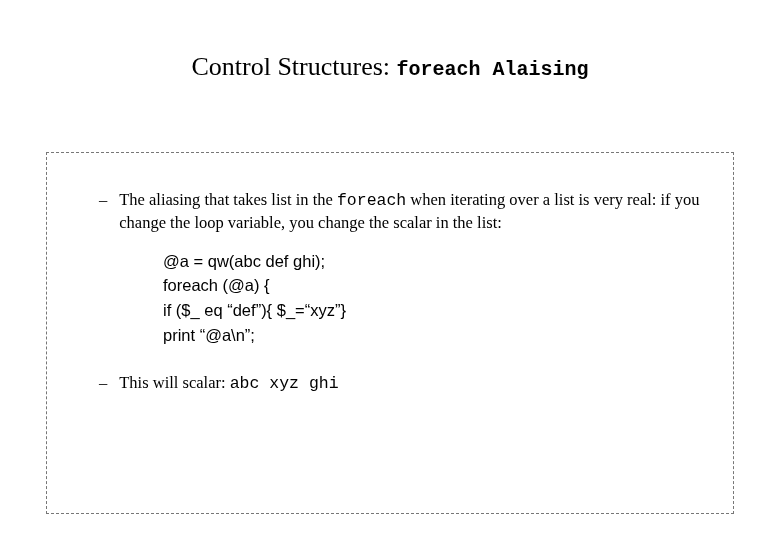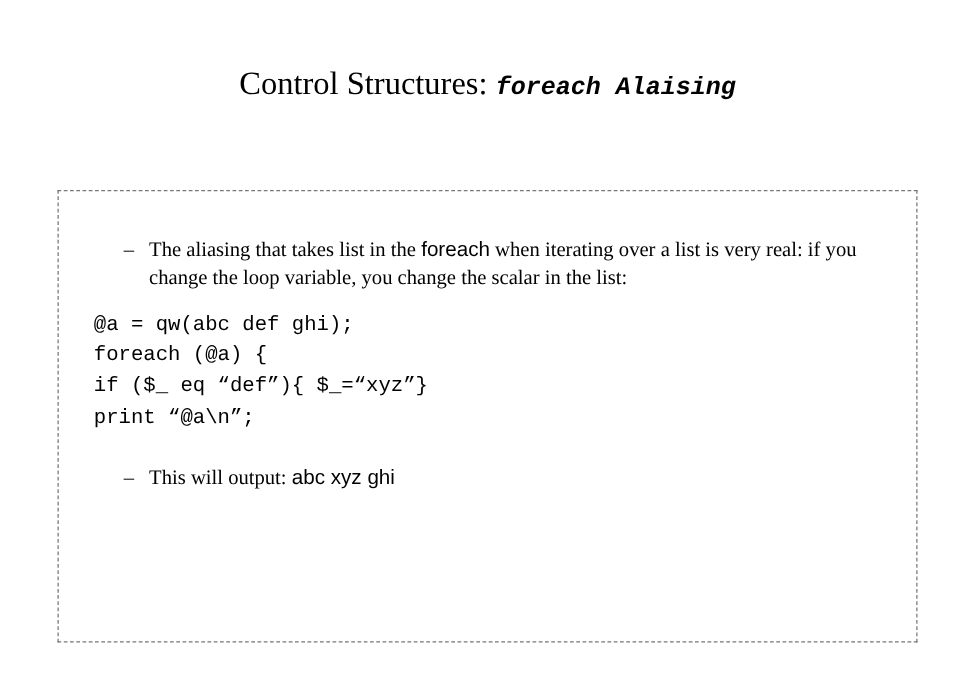--- a/index.html
+++ b/index.html
@@ -1,20 +1,20 @@
 <!DOCTYPE html>
 <html><head>
 <meta charset="utf-8">
 <style>
   * { margin: 0; padding: 0; box-sizing: border-box; }
   html, body { width: 780px; height: 540px; background: #fff; font-family: "Times New Roman", Times, serif; color: #000; }
   .slide { position: relative; width: 780px; height: 540px; padding: 0; }
   .title { text-align: center; margin-top: 52px; font-size: 26px; }
   .title .serif { font-weight: normal; font-family: "Times New Roman", Times, serif; }
-  .title .mono { font-family: "Courier New", Courier, monospace; font-weight: bold; font-size: 20px; font-style: italic; }
+  .title .mono { font-family: "Courier New", Courier, monospace; font-weight: bold; font-size: 20px; }
   .content-box {
     position: absolute;
     left: 46px;
     top: 100px;
     width: 688px;
     height: 362px;
     border: 1.5px dashed #777;
     padding: 36px 28px 18px 28px;
   }
   .item {
@@ -23,25 +23,26 @@
     margin-left: 24px;
     margin-bottom: 14px;
     font-size: 16.5px;
     line-height: 1.35;
   }
   .dash {
     flex: 0 0 auto;
     margin-right: 12px;
   }
   .item-text { flex: 1 1 auto; }
-  .mono-inline { font-family: Liberation Sans, sans-serif; }
+  .mono-inline { font-family: Liberation Mono, monospace; }
   .code-block {
+    margin-left: 88px;
     margin-top: 6px;
     margin-bottom: 24px;
-    font-family: Liberation Mono, monospace;
+    font-family: Liberation Sans, sans-serif;
     font-size: 16.5px;
     line-height: 1.5;
     white-space: pre;
   }
 </style>
 </head>
 <body>
 
 <div class="slide">
 
@@ -61,19 +62,19 @@
     </div>
 
     <div class="code-block">@a = qw(abc def ghi);
 foreach (@a) {
 if ($_ eq “def”){ $_=“xyz”}
 print “@a\n”;</div>
 
     <div class="item">
       <span class="dash">–</span>
       <span class="item-text">
-        <span>This will output: </span><span class="mono-inline">abc xyz ghi</span>
+        <span>This will scalar: </span><span class="mono-inline">abc xyz ghi</span>
       </span>
     </div>
 
   </div>
 
 </div>
 
 </body></html>

